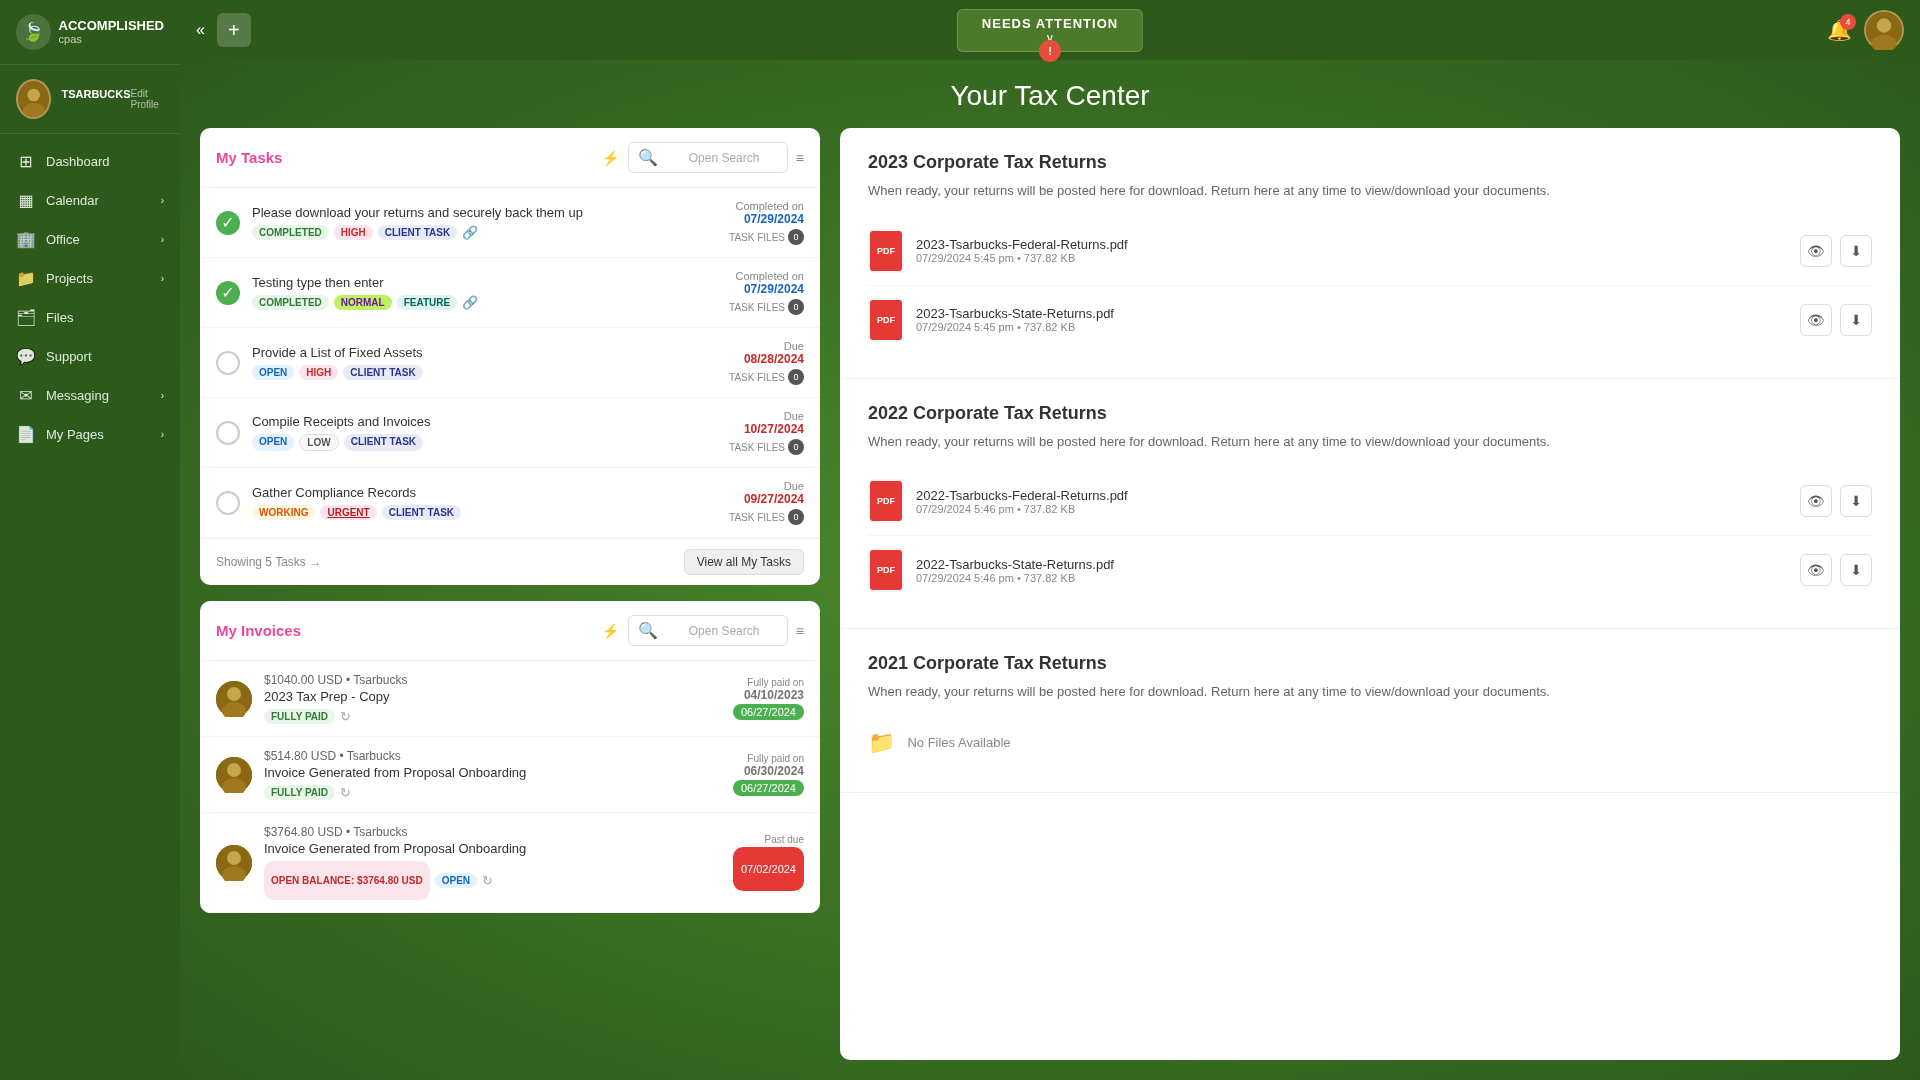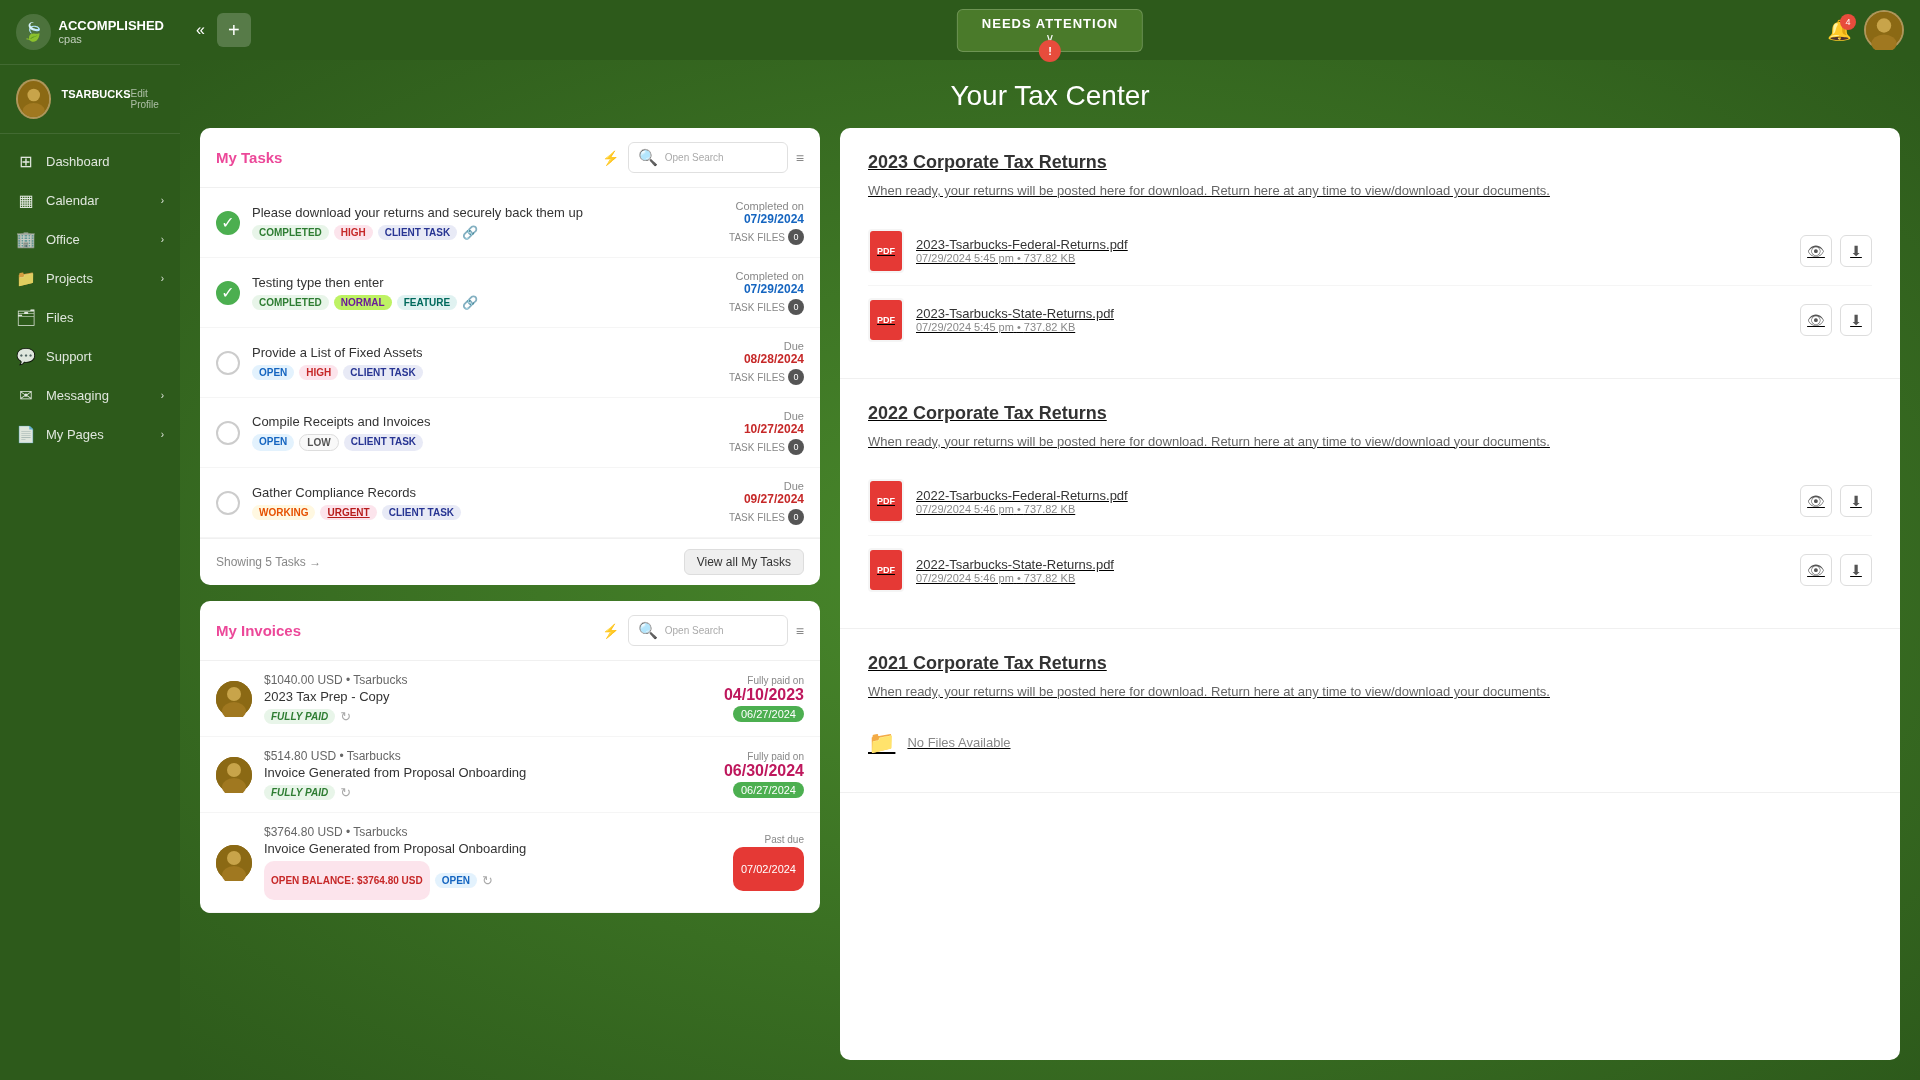--- a/index.html
+++ b/index.html
@@ -182,21 +182,21 @@
       align-items: center;
       gap: 8px;
       border-bottom: 1px solid #f0f0f0;
     }
     .card-title { font-size: 15px; font-weight: 600; color: #ec4899; flex: 1; }
     .search-area {
       display: flex; align-items: center; gap: 6px;
       border: 1px solid #e0e0e0; border-radius: 6px;
       padding: 5px 10px; min-width: 160px;
     }
-    .search-placeholder { font-size: 10px; color: #aaa; }
+    .search-placeholder { font-size: 12px; color: #aaa; margin-left: 24px; }
     .filter-icon { color: #888; font-size: 14px; cursor: pointer; }
 
     .task-item {
       display: flex; align-items: center;
       padding: 12px 16px;
       border-bottom: 1px solid #f5f5f5;
       gap: 12px;
     }
     .task-checkbox {
       width: 24px; height: 24px; border-radius: 50%;
@@ -270,40 +270,39 @@
       width: 36px; height: 36px; border-radius: 50%;
       background: #8B6914;
       display: flex; align-items: center; justify-content: center;
       font-size: 11px; font-weight: bold; color: white;
       flex-shrink: 0;
     }
     .invoice-body { flex: 1; }
     .invoice-amount { font-size: 12px; color: #666; margin-bottom: 2px; }
     .invoice-title { font-size: 13px; color: #333; margin-bottom: 5px; }
     .invoice-tags { display: flex; gap: 5px; align-items: center; }
-    .tag-fully-paid { background: #e8f5e9; color: #2e7d32; font-size: 10px; font-weight: 600; padding: 2px 7px; border-radius: 10px; text-transform: uppercase; font-style: italic; }
+    .tag-fully-paid { background: #e8f5e9; color: #2e7d32; font-size: 10px; font-weight: 600; padding: 2px 7px; border-radius: 10px; text-transform: uppercase; }
     .tag-open-balance { background: #fce4ec; color: #c62828; font-size: 10px; font-weight: 600; padding: 14px 7px; border-radius: 10px; text-transform: uppercase; }
     .tag-open-inv { background: #e3f2fd; color: #1565c0; font-size: 10px; font-weight: 600; padding: 2px 7px; border-radius: 10px; text-transform: uppercase; }
     .sync-icon { color: #aaa; font-size: 13px; cursor: pointer; }
     .invoice-meta { text-align: right; font-size: 11px; color: #888; min-width: 130px; }
     .invoice-paid-label { font-size: 10px; color: #888; }
     .invoice-date-green { font-size: 11px; color: white; background: #4caf50; border-radius: 10px; padding: 2px 8px; display: inline-block; margin-top: 2px; }
     .invoice-date-red { font-size: 11px; color: white; background: #e53935; border-radius: 10px; padding: 16px 8px; display: inline-block; margin-top: 2px; }
-    .invoice-date-plain { font-size: 16px; font-weight: 600; color: #be185d; }
+    .invoice-date-plain { font-size: 12px; font-weight: 600; color: #737373; }
 
     
     .right-panel {
       flex: 1;
       display: flex;
       flex-direction: column;
       gap: 0;
       overflow-y: auto;
       background: white;
       border-radius: 10px;
-      text-decoration: underline;
     }
 
     .tax-section {
       padding: 24px 28px;
       border-bottom: 1px solid #f0f0f0;
     }
     .tax-section-title { font-size: 18px; font-weight: 600; color: #333; margin-bottom: 8px; }
     .tax-section-desc { font-size: 13px; color: #666; margin-bottom: 16px; line-height: 1.5; }
 
     .file-item {

